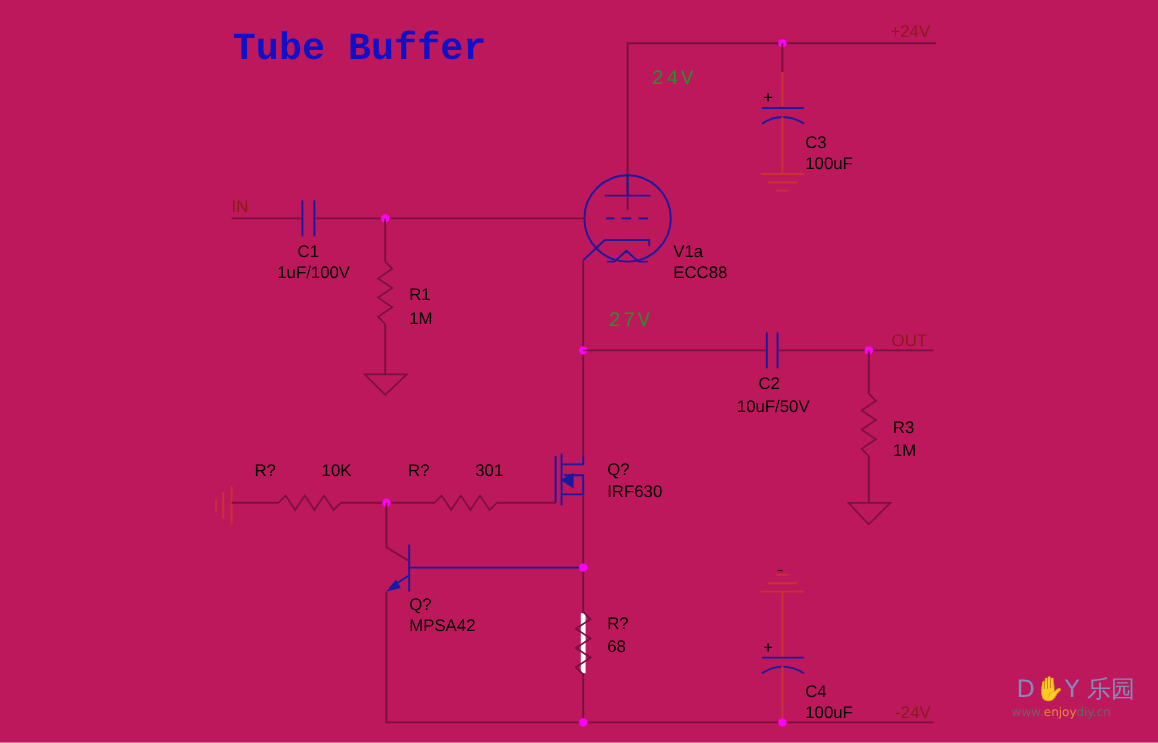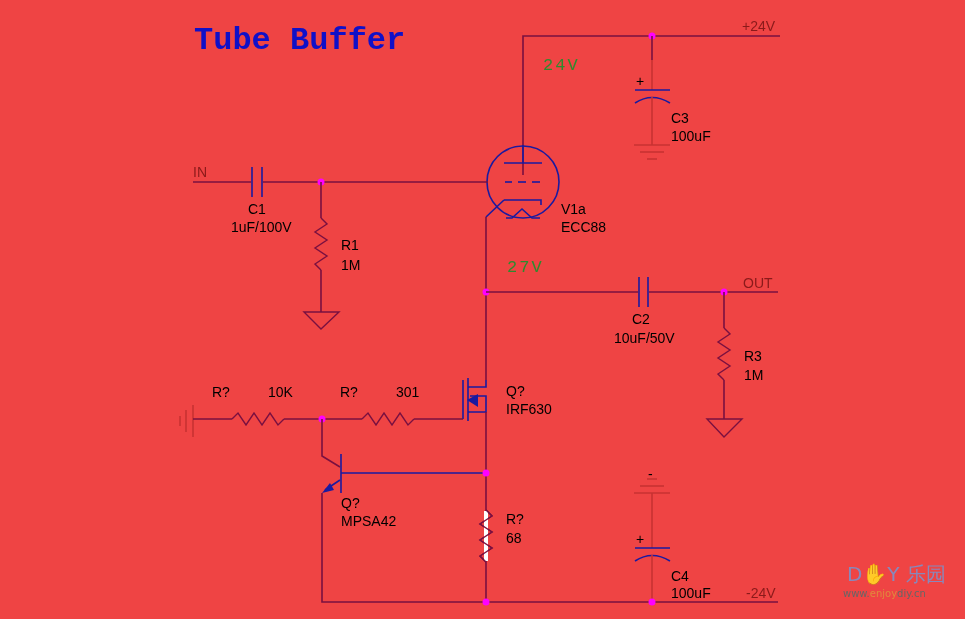--- a/index.html
+++ b/index.html
@@ -1,16 +1,16 @@
 <!DOCTYPE html>
 <html><head>
 <meta charset="utf-8">
 <style>
   html, body { margin: 0; padding: 0; background: #ffffff; }
-  #canvas { position: relative; width: 965px; height: 619px; overflow: hidden; background: #ef4444; }
+  #canvas { position: relative; width: 965px; height: 619px; overflow: hidden; background: #be185d; }
   svg { position: absolute; left: 0; top: 0; }
   .lbl { font-family: "Liberation Sans", sans-serif; font-size: 14px; fill: #000000; }
   .net { font-family: "Liberation Sans", sans-serif; font-size: 14px; fill: #8b1a1a; }
   .volt { font-family: "Liberation Mono", monospace; font-size: 17px; fill: #2e8b2e; letter-spacing: 2px; }
   .title { font-family: "Liberation Mono", monospace; font-size: 32px; font-weight: bold; fill: #1010c8; }
   .wire { stroke: #7a1040; stroke-width: 1.6; fill: none; }
   .pin { stroke: #c83232; stroke-width: 1.6; fill: none; }
   .sym { stroke: #1a1aa0; stroke-width: 1.6; fill: none; }
   .res { stroke: #7a1040; stroke-width: 1.4; fill: none; }
   .dot { fill: #ff00ff; }

